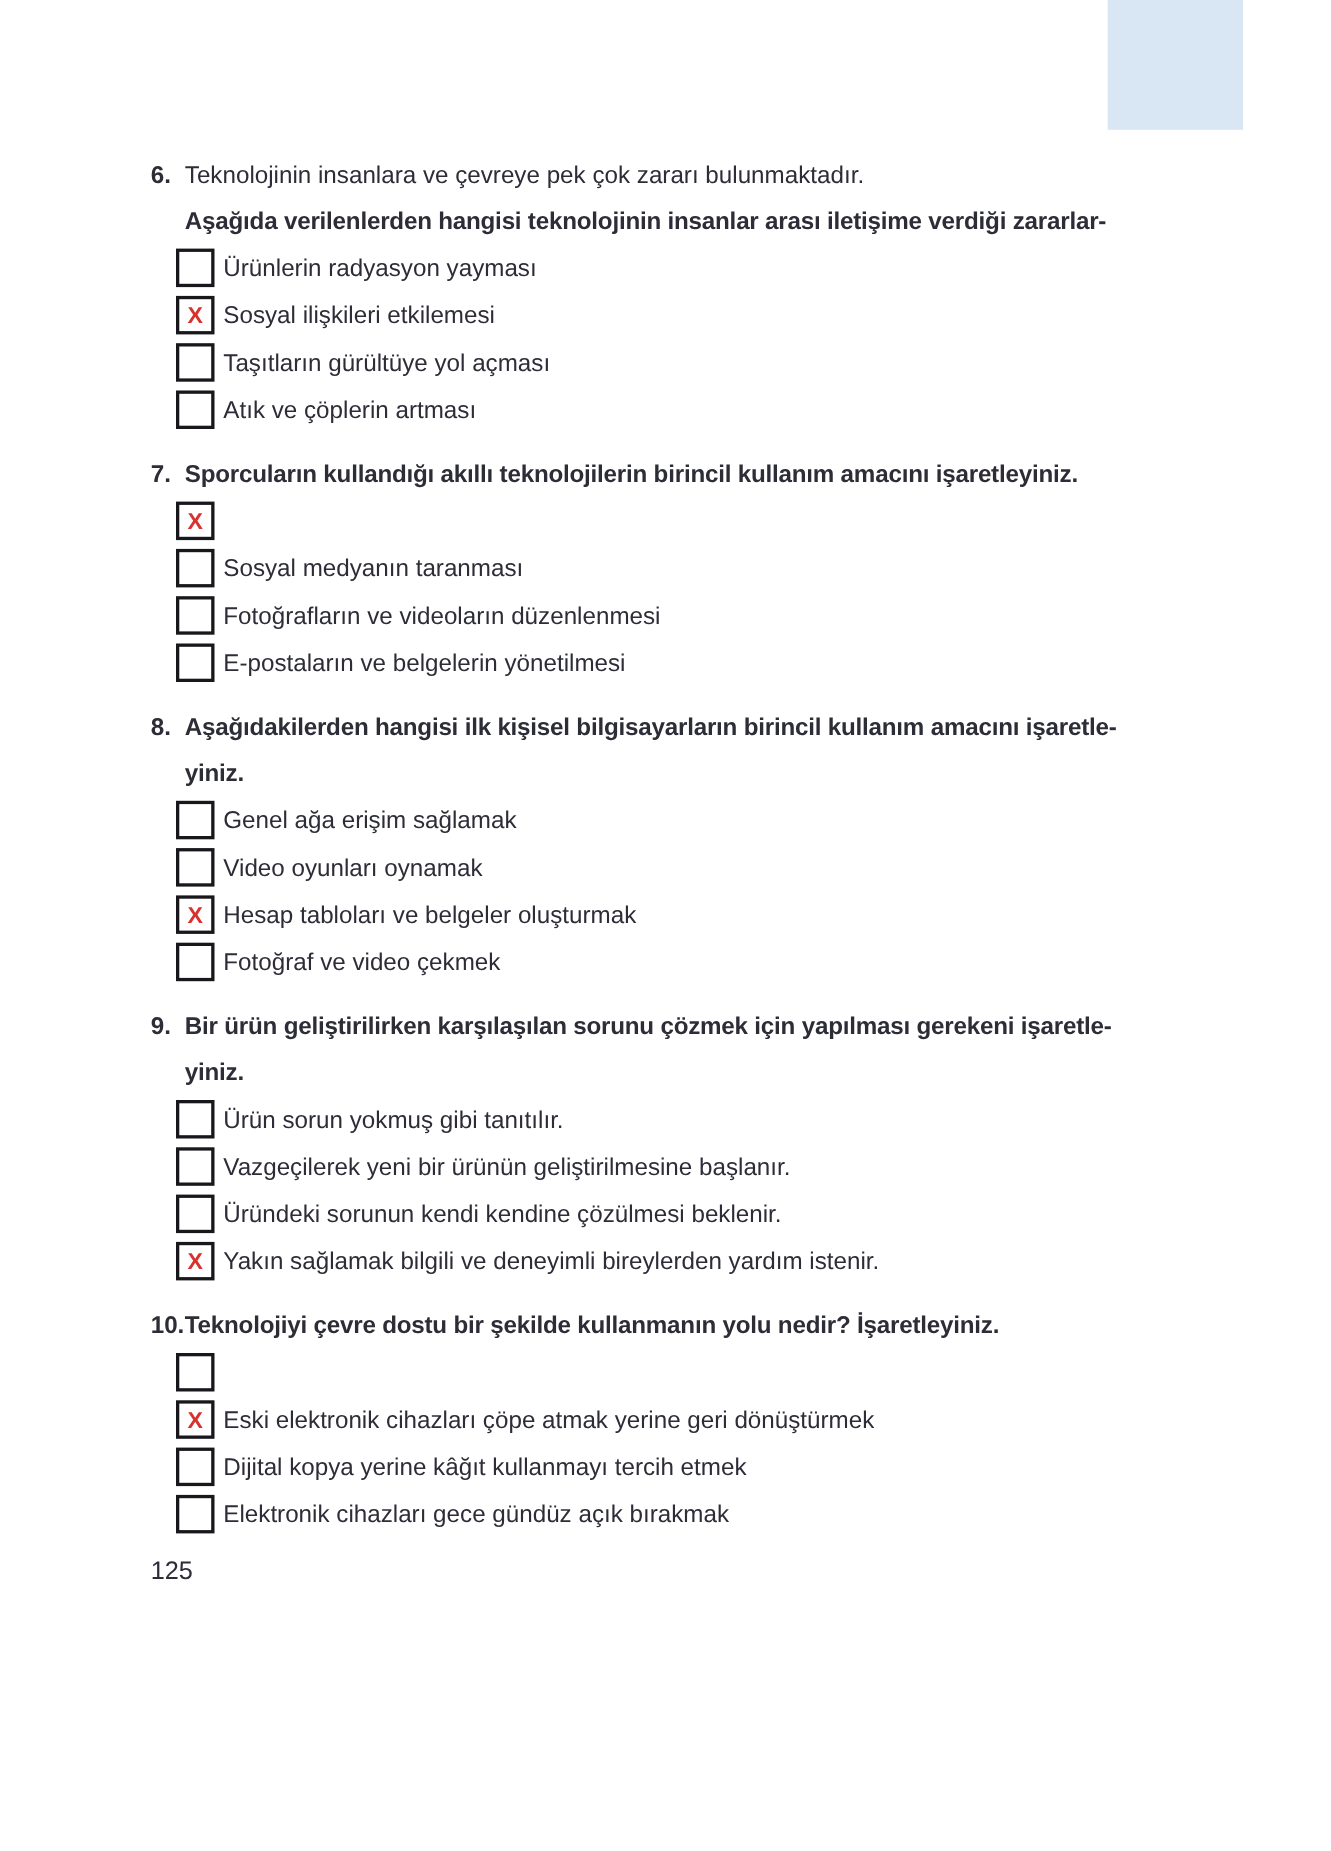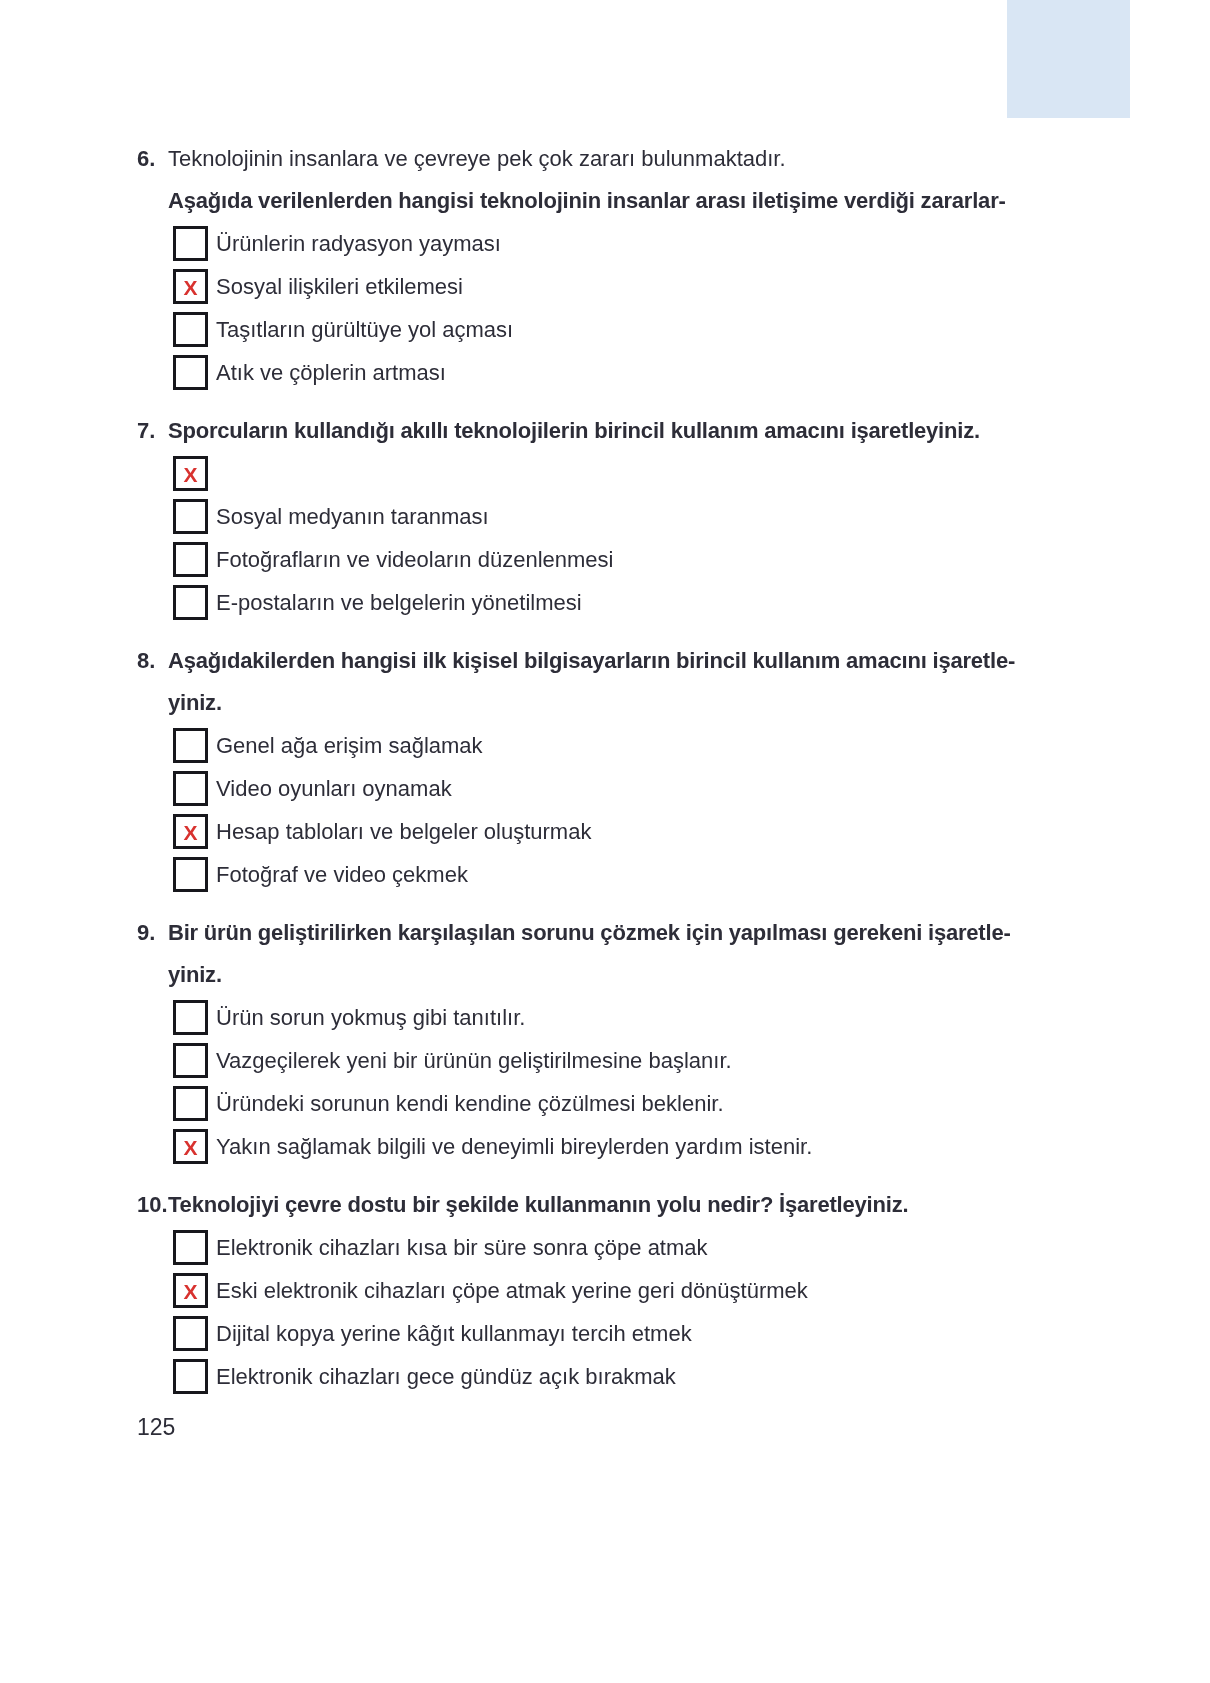--- a/index.html
+++ b/index.html
@@ -38,21 +38,21 @@
   }
   .q-num {
     flex: 0 0 auto;
     min-width: 31px;
     font-weight: 700;
     white-space: nowrap;
   }
   .q-text { white-space: nowrap; }
   .q-intro { font-weight: 400; }
   .q-prompt { font-weight: 700; letter-spacing: -0.2px; }
-  .options { margin-left: 36px; margin-top: 4px; }
+  .options { margin-left: 23px; margin-top: 4px; }
   .option {
     display: flex;
     align-items: center;
     margin-bottom: 8px;
   }
   .checkbox {
     flex: 0 0 auto;
     width: 35px;
     height: 35px;
     border: 3px solid #17171c;
@@ -230,21 +230,20 @@
         <section class="question">
           <div class="q-line">
             <span class="q-num">10.</span>
             <span class="q-text q-prompt">Teknolojiyi çevre dostu bir şekilde kullanmanın yolu nedir? İşaretleyiniz.</span>
           </div>
           <div class="options">
             <div class="option">
               <span class="checkbox">
                 <span class="xmark"></span>
               </span>
-              <span class="opt-label">Elektronik cihazları kısa bir süre sonra çöpe atmak</span>
             </div>
             <div class="option">
               <span class="checkbox">
                 <span class="xmark">X</span>
               </span>
               <span class="opt-label">Eski elektronik cihazları çöpe atmak yerine geri dönüştürmek</span>
             </div>
             <div class="option">
               <span class="checkbox">
                 <span class="xmark"></span>

